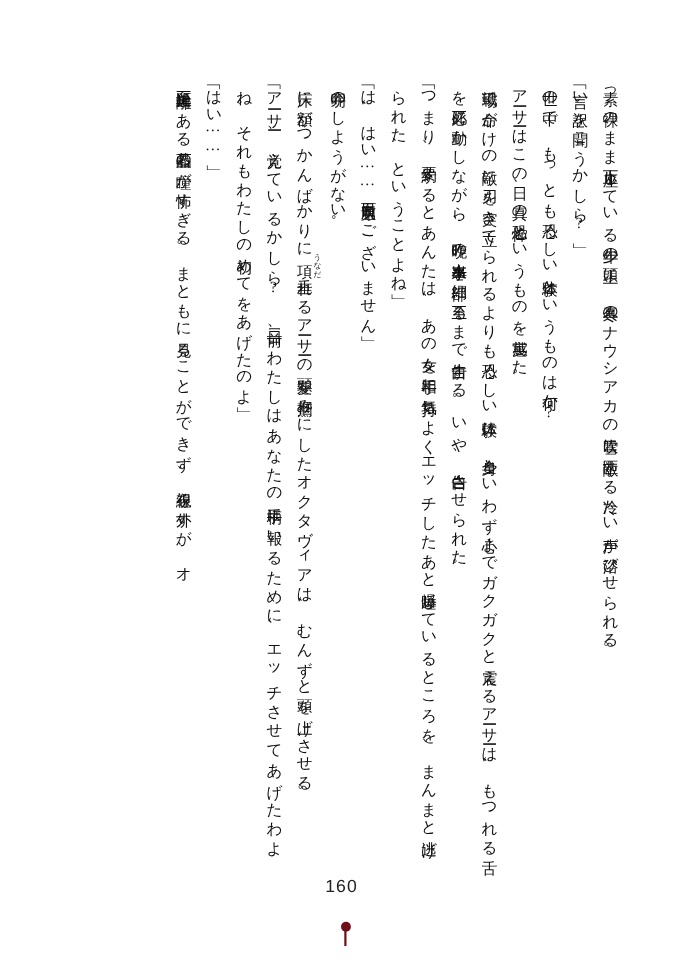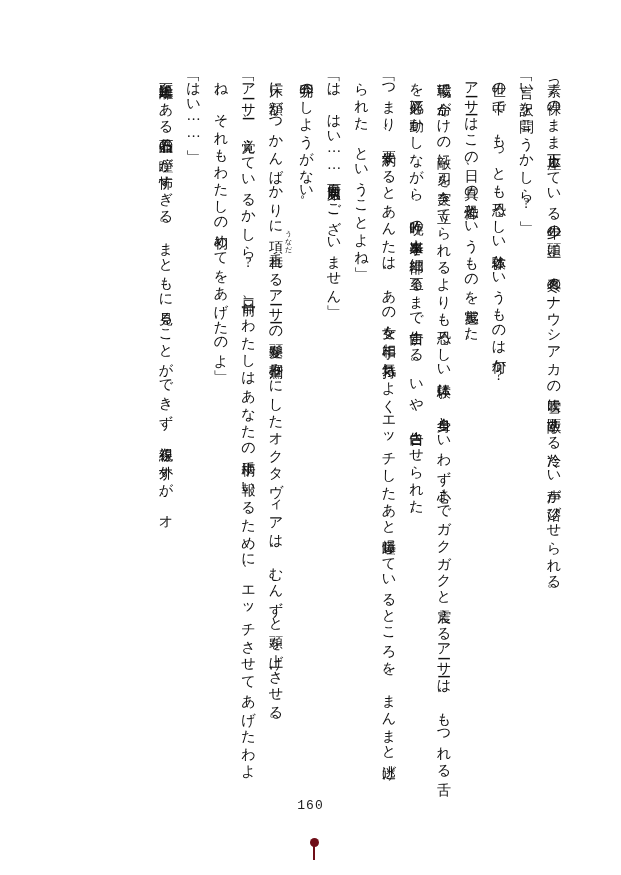--- a/index.html
+++ b/index.html
@@ -51,22 +51,22 @@
     font-size: 7px;
     letter-spacing: 0;
     line-height: 1;
   }
   #page-number {
     position: absolute;
     left: 0;
     right: 0;
     top: 798px;
     text-align: center;
-    font-size: 13px;
-    font-family: Liberation Mono, monospace;
+    font-size: 16px;
+    font-family: Liberation Sans, sans-serif;
     color: #222222;
     letter-spacing: 1px;
   }
   #page-mark {
     position: absolute;
     left: 310px;
     top: 838px;
     width: 9px;
     height: 9px;
     border-radius: 50%;

